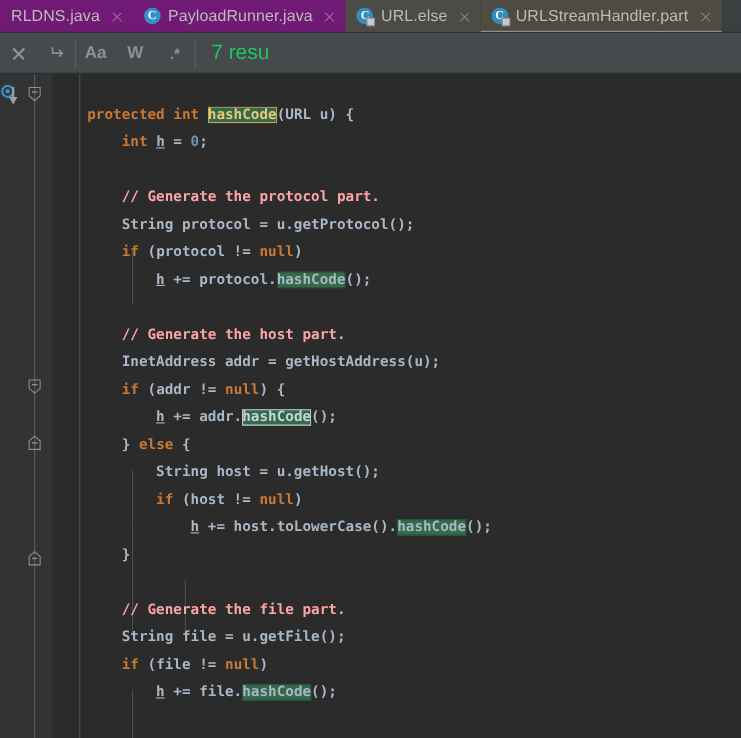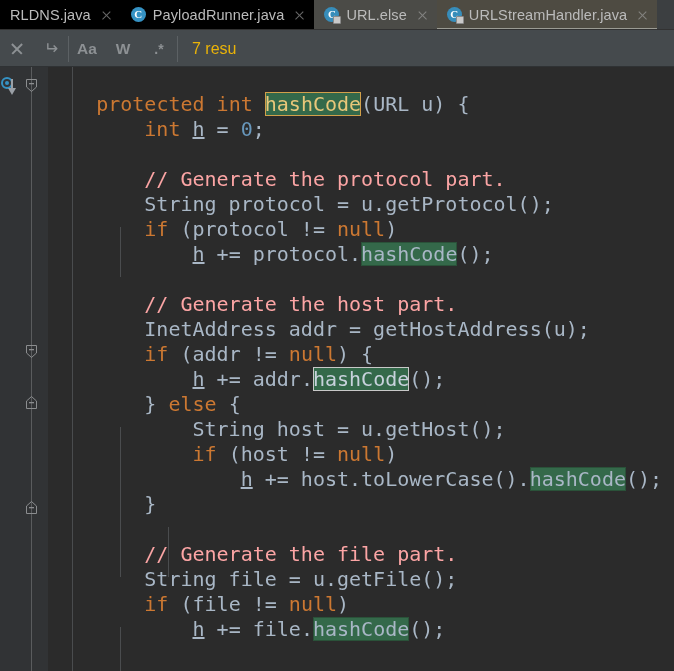--- a/index.html
+++ b/index.html
@@ -16,21 +16,21 @@
     position:absolute;left:0;top:0;width:674px;height:30px;
     background:#3c3f41;display:flex;align-items:stretch;
     font-family:"Liberation Sans",sans-serif;
   }
   .tab{
     display:flex;align-items:center;gap:6px;
     padding:0 8px 0 10px;height:30px;
     font-size:14.5px;color:#bbbbbb;white-space:nowrap;
     box-sizing:border-box;position:relative;
   }
-  .tab.t-inactive{background:#000000;justify-content:flex-end;}
+  .tab.t-inactive{background:#701a75;justify-content:flex-end;}
   .tab.t-hover{background:#4b4b47;}
   .tab.t-active{background:#4e4b42;}
   .tab.t-active:after{
     content:"";position:absolute;left:0;right:0;bottom:0;height:2px;
     background:#9b9b93;
   }
   .tab .tlabel{letter-spacing:.1px;}
   .tabclose{
     width:13px;height:13px;position:relative;flex:0 0 auto;opacity:.65;
     margin-left:3px;
@@ -91,21 +91,21 @@
   .retglyph{font-size:17px;color:#8d9194;line-height:1;transform:scaleX(-1);}
   .vsep{width:1px;height:26px;background:#5c6164;flex:0 0 auto;}
   .togbtn{
     width:36px;height:37px;display:flex;align-items:center;justify-content:center;
     color:#8d9194;font-size:15.5px;flex:0 0 auto;font-weight:600;
     font-family:"Liberation Sans",sans-serif;
   }
   .togbtn.small{font-size:14px;}
   .resultbox{
     flex:0 0 auto;padding-left:14px;padding-right:0;
-    font-size:16px;color:#eab308;white-space:nowrap;overflow:hidden;
+    font-size:19px;color:#22c55e;white-space:nowrap;overflow:hidden;
   }
 
   
   .editor{
     position:absolute;left:0;top:67px;width:674px;height:604px;
     background:#2b2b2b;overflow:hidden;
   }
   .gutter-dark{
     position:absolute;left:0;top:0;width:18px;height:604px;background:#313335;
   }
@@ -122,22 +122,22 @@
 
   
   .curline{
     position:absolute;left:0;top:191px;width:674px;height:25px;background:#323232;
   }
 
   
   .code{
     position:absolute;left:0;top:0;right:0;
     font-family:"DejaVu Sans Mono",monospace;
-    font-size:20px;line-height:25px;
-    color:#a9b7c6;white-space:pre;
+    font-size:13px;line-height:25px;
+    color:#a9b7c6;white-space:pre;font-weight:bold;
   }
   .line{height:25px;white-space:pre;position:relative;}
   .kw{color:#cc7832;}
   .cm{color:#fca5a5;}
   .num{color:#6897bb;}
   .pl{color:#a9b7c6;}
   .fld{color:#a9b7c6;text-decoration:underline;}
   .hl{
     background:#34694a;color:#a9b7c6;
     box-shadow:inset 0 0 0 1px #2a5239;
@@ -213,21 +213,21 @@
       <span class="tlabel">URL.else</span>
       <span class="tabclose"></span>
     </div>
 
     <div class="tab t-active">
       <span class="cicon locked">
         <span class="disc"></span>
           <span class="cletter">C</span>
           <span class="lock"></span>
       </span>
-      <span class="tlabel">URLStreamHandler.java</span>
+      <span class="tlabel">URLStreamHandler.part</span>
       <span class="tabclose"></span>
     </div>
 
   </div>
   <div class="tabshadow"></div>
 
   <div class="searchbar">
 
 
     <div class="sbtn">

